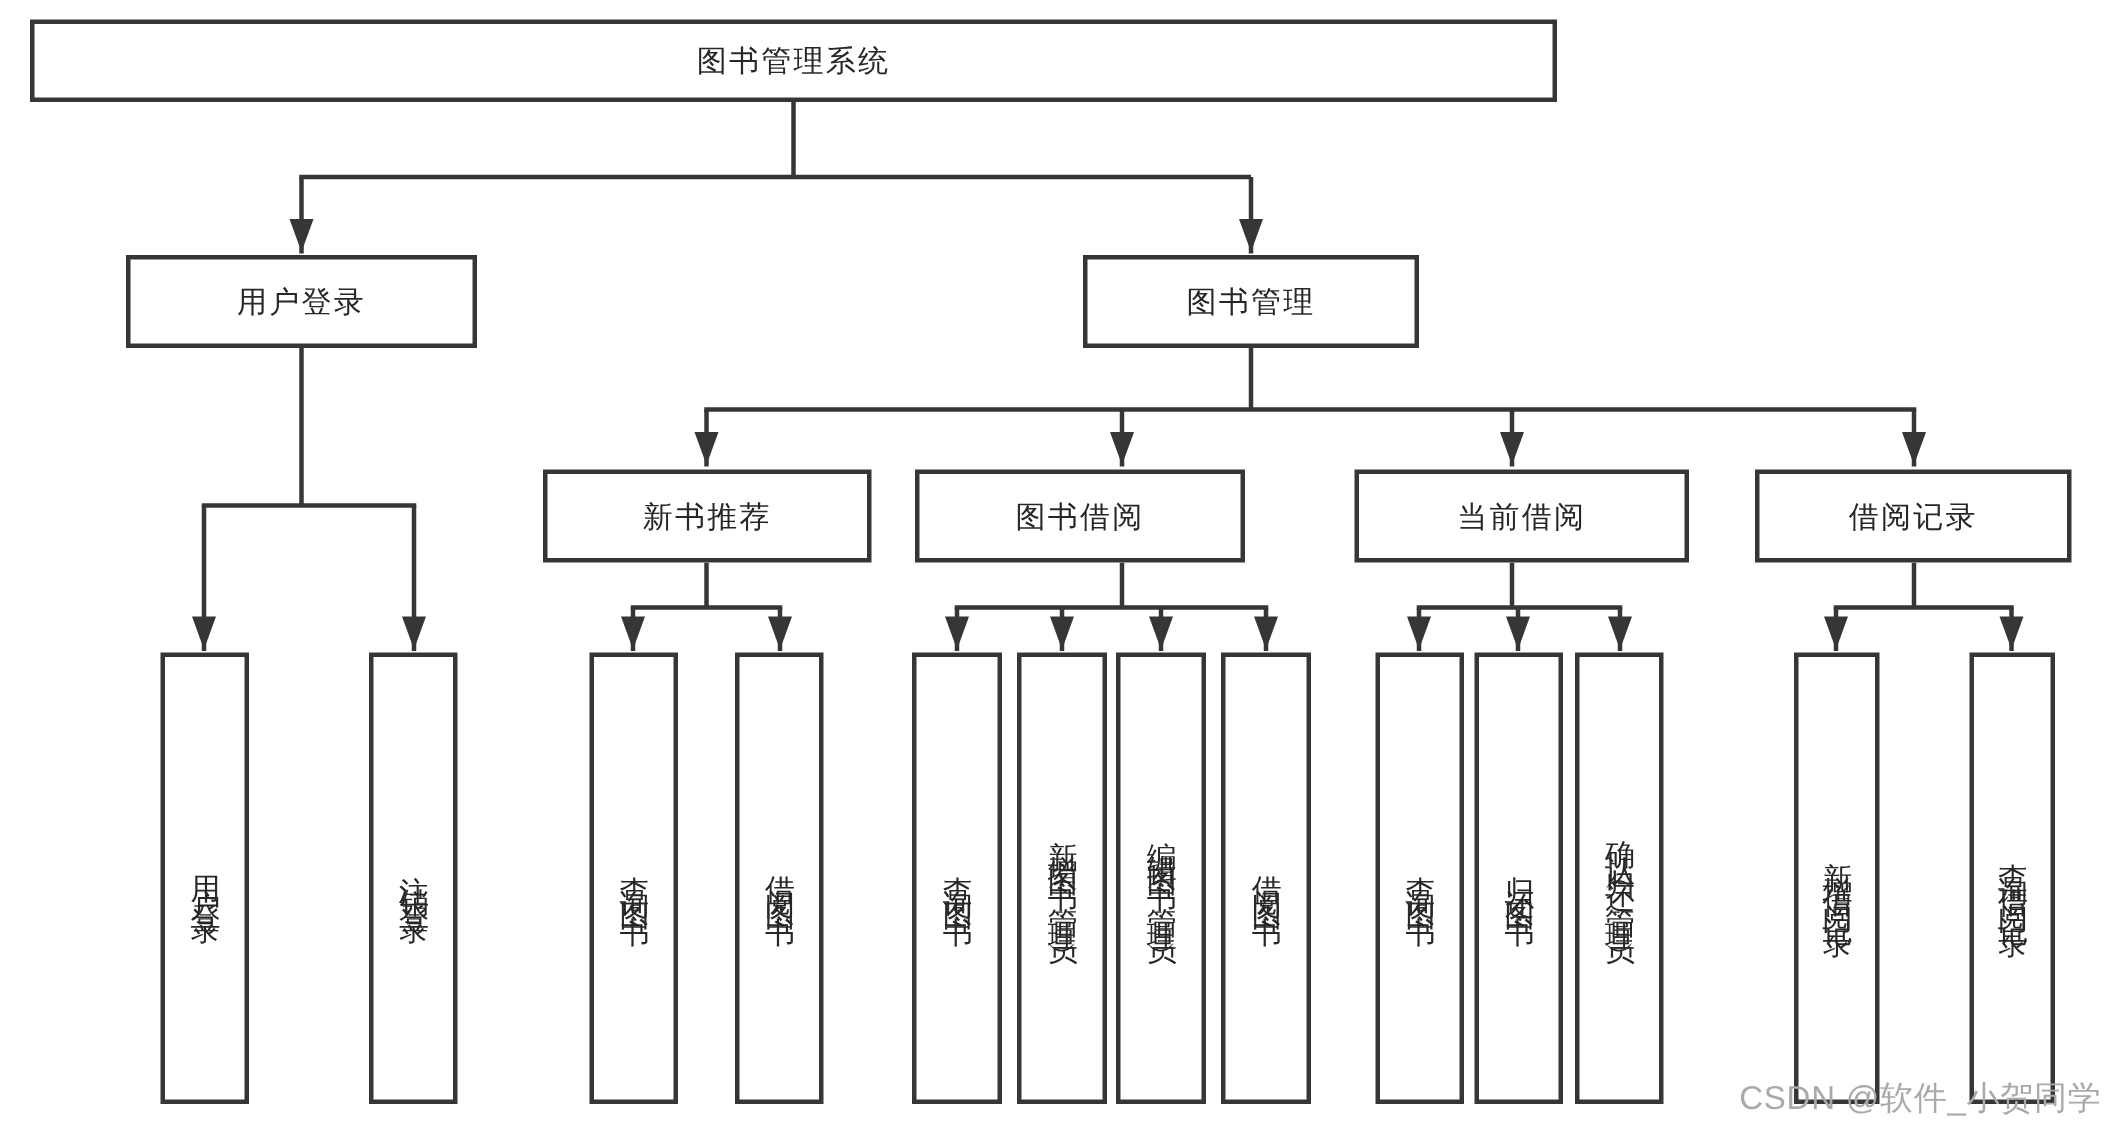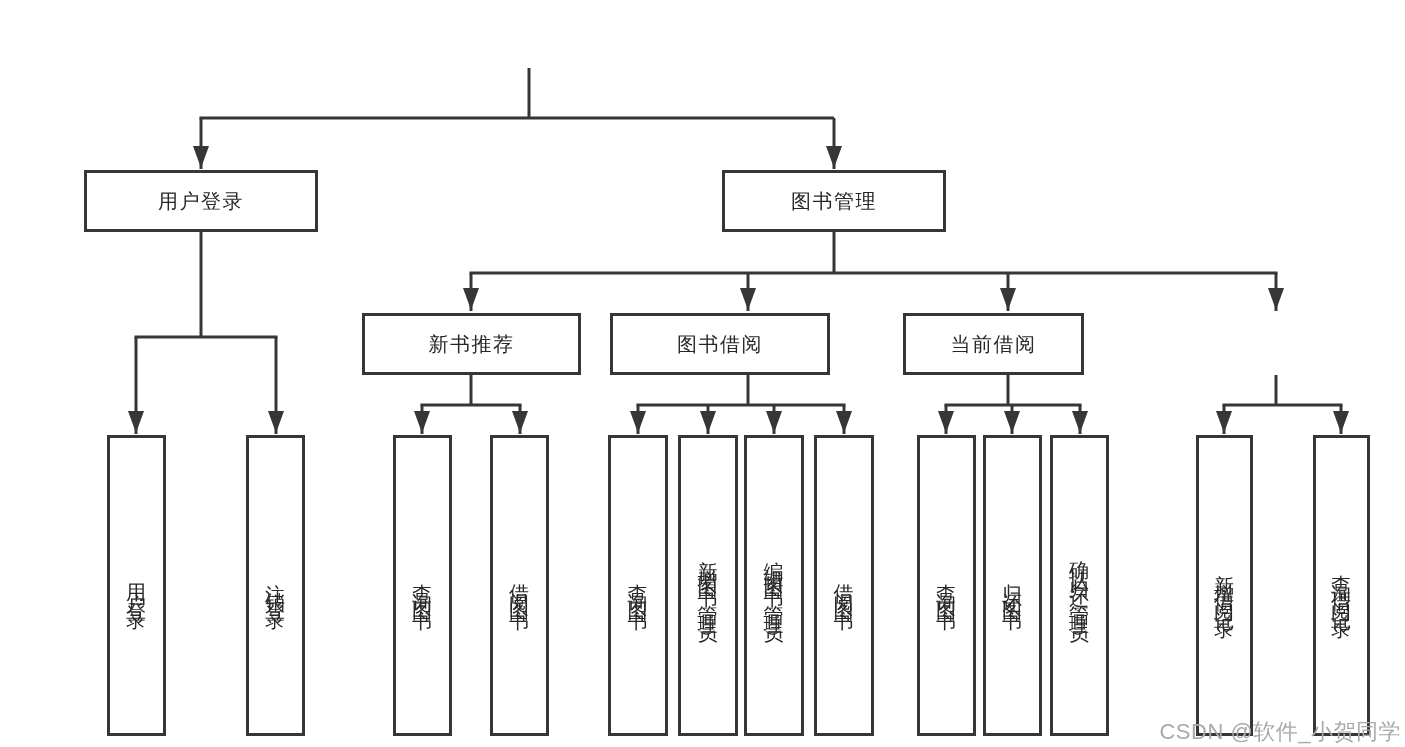--- a/index.html
+++ b/index.html
@@ -94,27 +94,29 @@
 
       <polygon points="938,411 954,411 946,433"></polygon>
       <polygon points="1004,411 1020,411 1012,433"></polygon>
       <polygon points="1072,411 1088,411 1080,433"></polygon>
 
       <polygon points="1216,411 1232,411 1224,433"></polygon>
       <polygon points="1333,411 1349,411 1341,433"></polygon>
     </g>
   </svg>
 
+  <div class="box hbox" style="left:20px;top:13px;width:1018px;height:55px">图书管理系统</div>
 
   <div class="box hbox" style="left:84px;top:170px;width:234px;height:62px">用户登录</div>
   <div class="box hbox" style="left:722px;top:170px;width:224px;height:62px">图书管理</div>
 
   <div class="box hbox" style="left:362px;top:313px;width:219px;height:62px">新书推荐</div>
   <div class="box hbox" style="left:610px;top:313px;width:220px;height:62px">图书借阅</div>
-  <div class="box hbox" style="left:903px;top:313px;width:181px;height:62px">当前借阅</div>
+  <div class="box hbox" style="left:903px;top:313px;width:223px;height:62px">当前借阅</div>
+  <div class="box hbox" style="left:1170px;top:313px;width:211px;height:62px">借阅记录</div>
 
   <div class="box vbox" style="left:107px;top:435px;width:59px;height:301px">用户登录</div>
   <div class="box vbox" style="left:246px;top:435px;width:59px;height:301px">注销登录</div>
 
   <div class="box vbox" style="left:393px;top:435px;width:59px;height:301px">查询图书</div>
   <div class="box vbox" style="left:490px;top:435px;width:59px;height:301px">借阅图书</div>
 
   <div class="box vbox" style="left:608px;top:435px;width:60px;height:301px">查询图书</div>
   <div class="box vbox" style="left:678px;top:435px;width:60px;height:301px">新增图书（管理员）</div>
   <div class="box vbox" style="left:744px;top:435px;width:60px;height:301px">编辑图书（管理员）</div>

